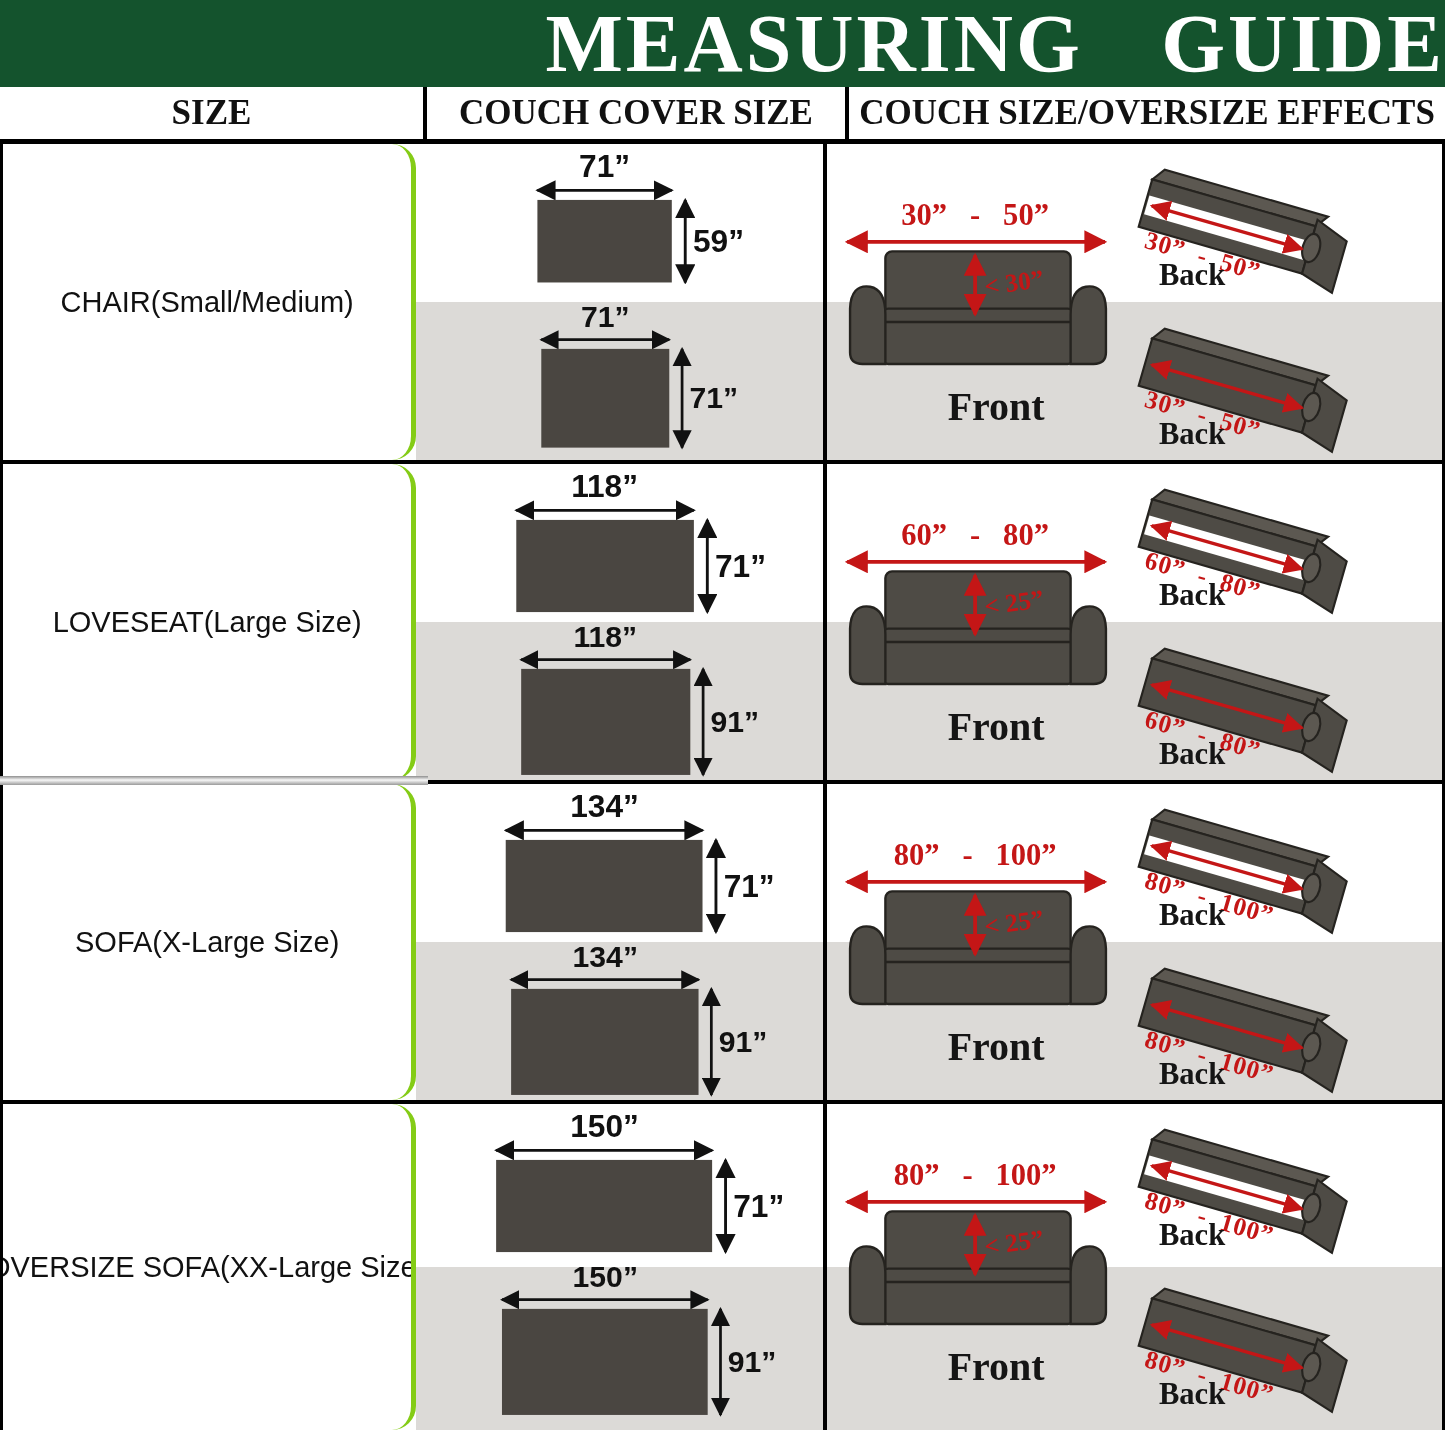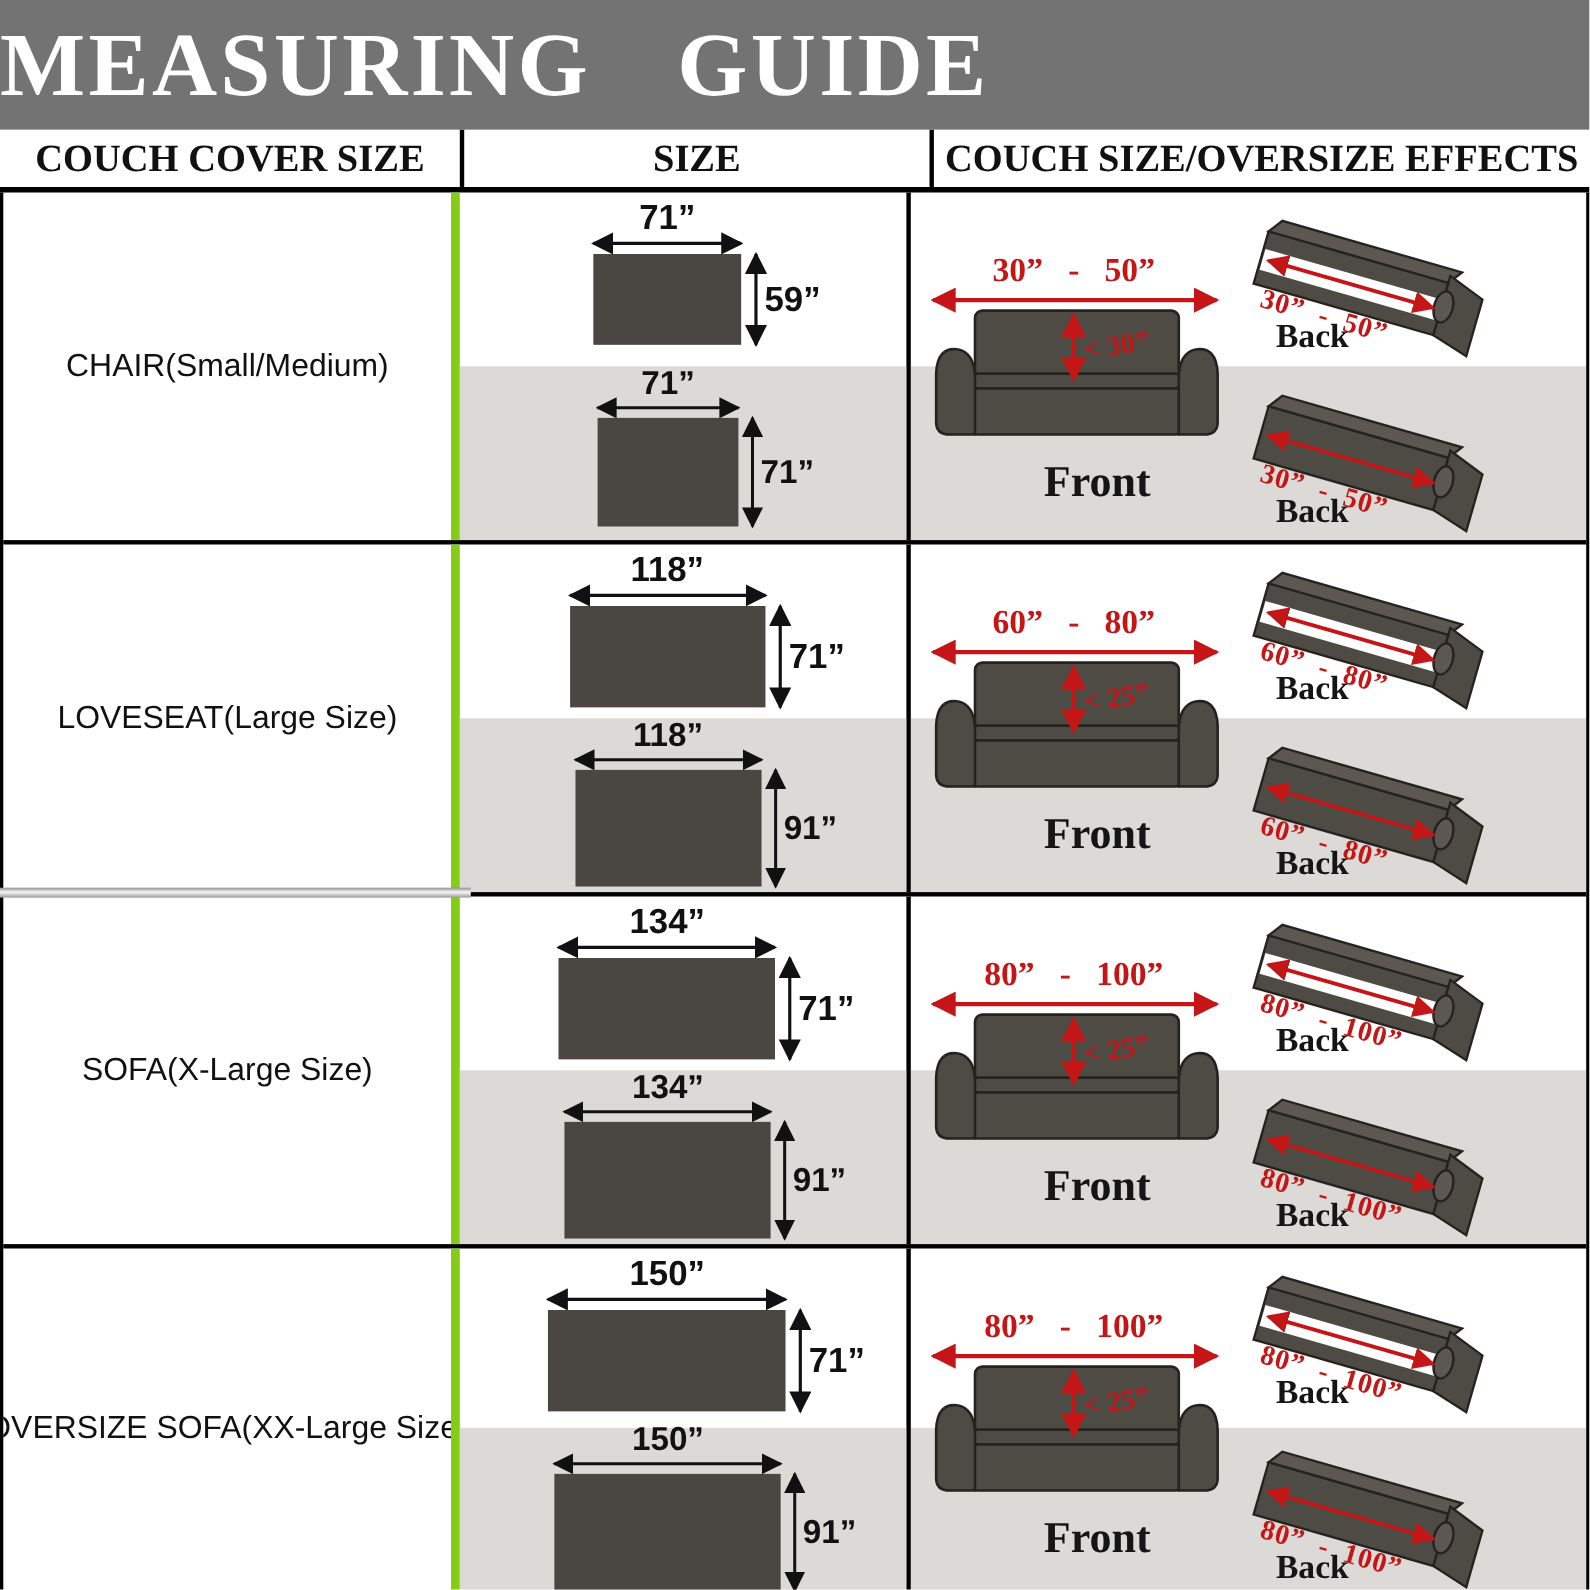--- a/index.html
+++ b/index.html
@@ -1,37 +1,37 @@
 <!DOCTYPE html>
 <html><head>
 <meta charset="utf-8">
 <style>
   html,body{margin:0;padding:0;background:#fff;}
   body{width:1445px;height:1445px;overflow:hidden;font-family:"Liberation Sans",sans-serif;color:#111;}
 
   
-  .banner{height:118px;background:#737373;display:flex;align-items:center;justify-content:flex-start;}
+  .banner{height:87px;background:#14532d;display:flex;align-items:center;justify-content:flex-end;}
   .banner h1{margin:0;color:#fff;font-family:"Liberation Serif",serif;font-weight:bold;
              font-size:82px;letter-spacing:3px;word-spacing:55px;white-space:nowrap;}
 
   
   .headrow{display:flex;height:52px;background:#fff;border-bottom:5px solid #000;}
   .hcell{display:flex;align-items:center;justify-content:center;font-family:"Liberation Serif",serif;
          font-weight:bold;font-size:35px;white-space:nowrap;}
   .hc1{width:423px;border-right:4px solid #000;}
   .hc2{width:418px;border-right:4px solid #000;}
   .hc3{width:596px;}
 
   
   .table-wrap{border-left:3px solid #000;border-right:3px solid #000;width:1439px;}
   .grid-row{display:flex;border-bottom:4px solid #000;position:relative;}
   .grid-row.r1,.grid-row.r2,.grid-row.r3{height:316px;}
   .grid-row.r4{height:326px;border-bottom:none;}
   .cell{position:relative;overflow:hidden;}
-  .cell1{width:420px;border-right:8px solid #84cc16;display:flex;align-items:center;justify-content:center;}
+  .cell1{width:420px;border-right:5px solid #84cc16;display:flex;align-items:center;justify-content:center;border-radius:24px;}
   .cell2{width:418px;border-right:4px solid #000;}
   .cell3{width:633px;}
   .cell2::before,.cell3::before{content:"";position:absolute;left:0;right:0;top:50%;bottom:0;background:#dcdad7;}
   .row-label{font-size:29px;letter-spacing:0;white-space:nowrap;}
 
   
   .silver-bar{position:absolute;left:-3px;bottom:-5px;width:428px;height:9px;z-index:6;
               background:linear-gradient(#8f8f8f,#f8f8f8 45%,#9a9a9a);}
 
   
@@ -72,22 +72,22 @@
       <path d="M0,0 L10,5 L0,10 z" fill="#c41616"></path>
     </marker>
   </defs>
 </svg>
 
 <div class="banner">
   <h1>MEASURING GUIDE</h1>
 </div>
 
 <div class="headrow">
+  <div class="hcell hc1">SIZE</div>
   <div class="hcell hc2">COUCH COVER SIZE</div>
-  <div class="hcell hc1">SIZE</div>
   <div class="hcell hc3">COUCH SIZE/OVERSIZE EFFECTS</div>
 </div>
 
 <div class="table-wrap">
 
   <div class="grid-row r1">
     <div class="cell cell1">
       <span class="row-label">CHAIR(Small/Medium)</span>
     </div>
     <div class="cell cell2">

